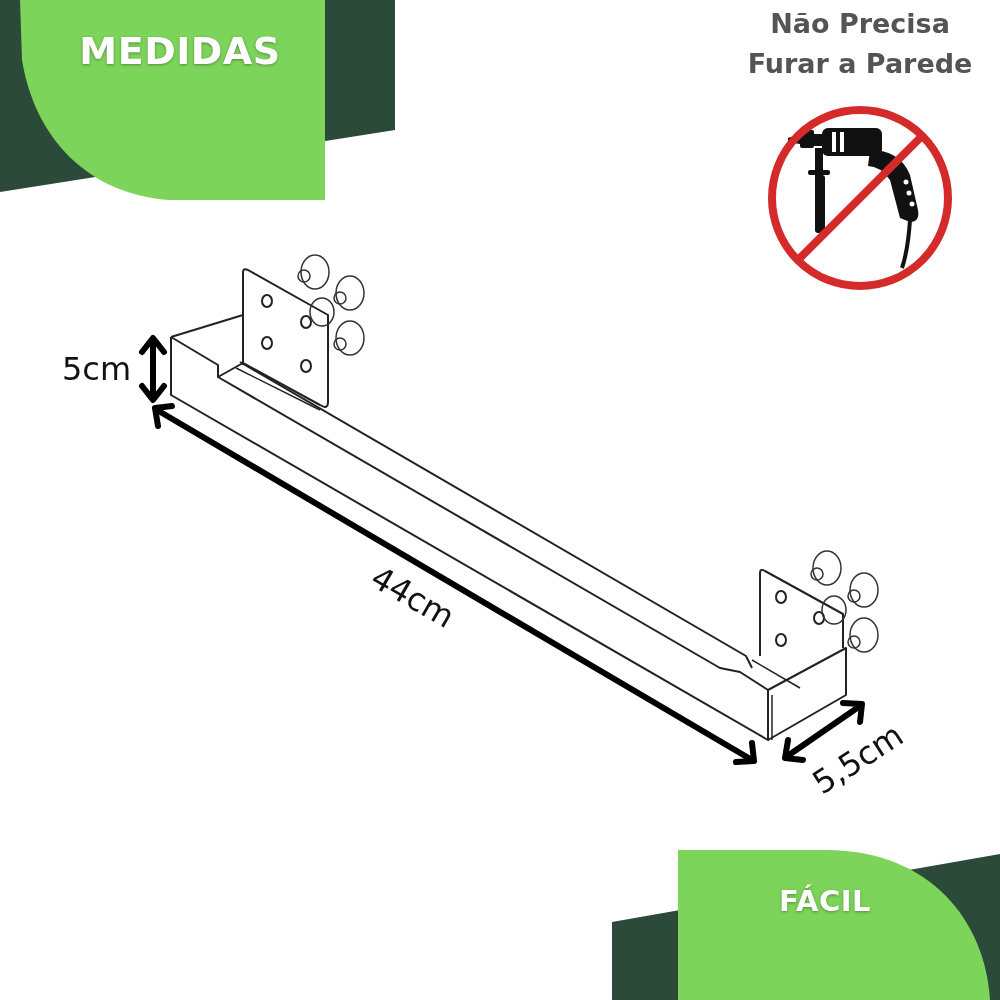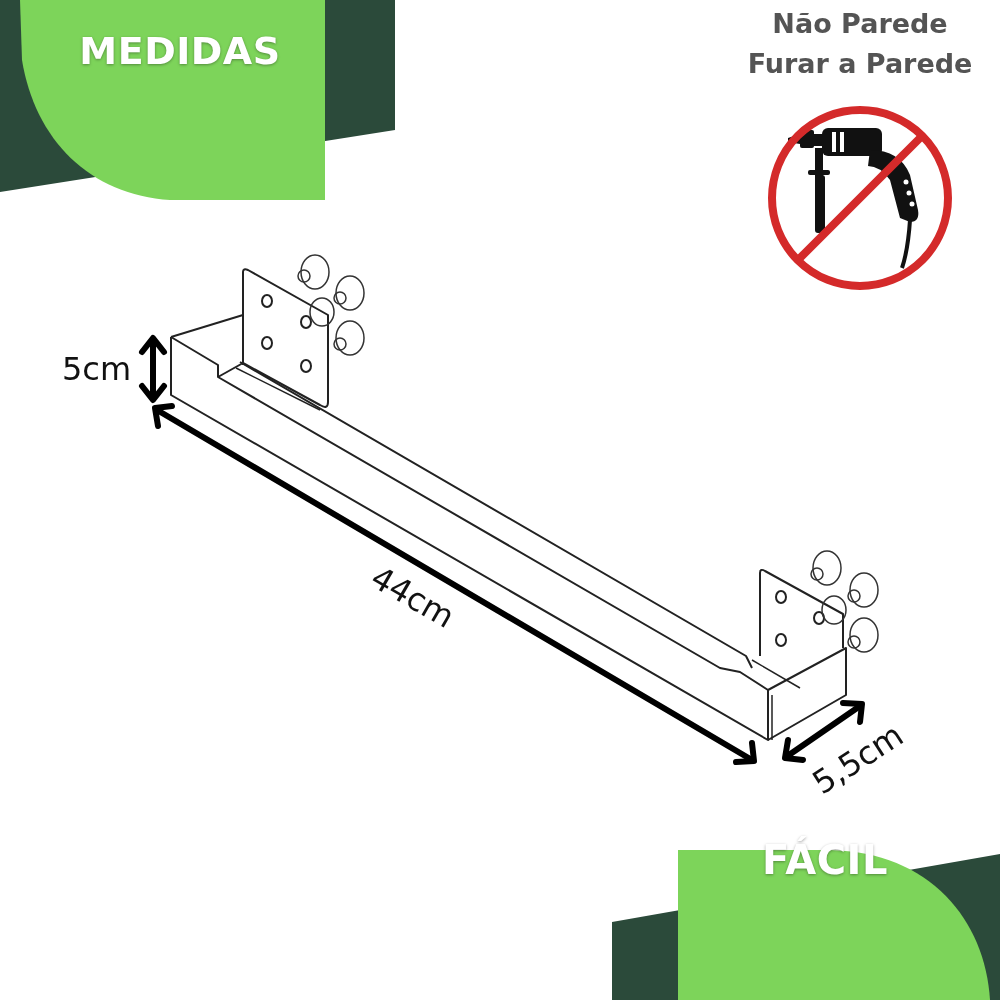--- a/index.html
+++ b/index.html
@@ -23,21 +23,21 @@
 
 <svg class="abs" style="left:0;top:0" width="400" height="210">
   <polygon points="0,0 395,0 395,130 0,192" fill="#2b4a3a"></polygon>
   <path d="M20,0 L325,0 L325,200 L170,200 C90,195 35,140 22,60 Z" fill="#7dd45a"></path>
 </svg>
 <div class="badge-text" style="left:30px;top:22px;width:300px;font-size:38px;line-height:58px;">
   <div>MEDIDAS</div>
 </div>
 
 <div class="nodrill-text">
-  <div>Não Parede</div>
+  <div>Não Precisa</div>
   <div>Furar a Parede</div>
 </div>
 <svg class="abs" style="left:760px;top:100px" width="200" height="190" viewBox="0 0 200 190">
 
   <g fill="#111">
     <polygon points="28,38 40,34 40,44 28,42"></polygon>
     <rect x="40" y="30" width="14" height="18" rx="2"></rect>
     <rect x="54" y="34" width="8" height="12"></rect>
     <rect x="62" y="28" width="60" height="28" rx="6"></rect>
     <rect x="72" y="32" width="4" height="20" fill="#fff"></rect>
@@ -135,15 +135,15 @@
   </g>
 </svg>
 <div class="dim-label" style="left:62px;top:350px;text-align:center;">5cm</div>
 <div class="dim-label" style="left:368px;top:578px;transform:rotate(30deg);">44cm</div>
 <div class="dim-label" style="left:808px;top:740px;transform:rotate(-33deg);">5,5cm</div>
 
 <svg class="abs" style="left:600px;top:840px" width="400" height="160">
   <polygon points="12,82 400,14 400,160 12,160" fill="#2b4a3a"></polygon>
   <path d="M78,10 L230,10 C330,12 385,80 390,160 L78,160 Z" fill="#7dd45a"></path>
 </svg>
-<div class="badge-text" style="left:680px;top:831px;width:290px;font-size:40px;line-height:58px;">
+<div class="badge-text" style="left:680px;top:872px;width:290px;font-size:29px;line-height:58px;">
   <div>FÁCIL</div>
 </div>
 
 </body></html>

